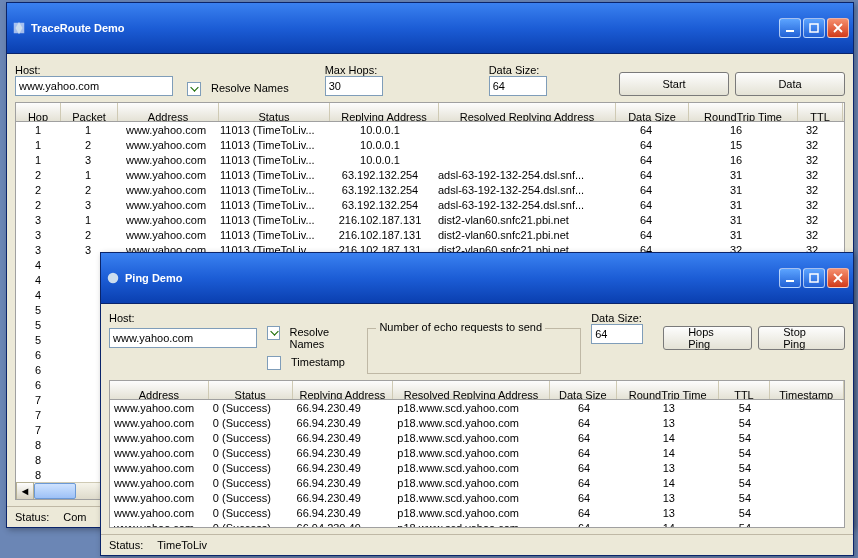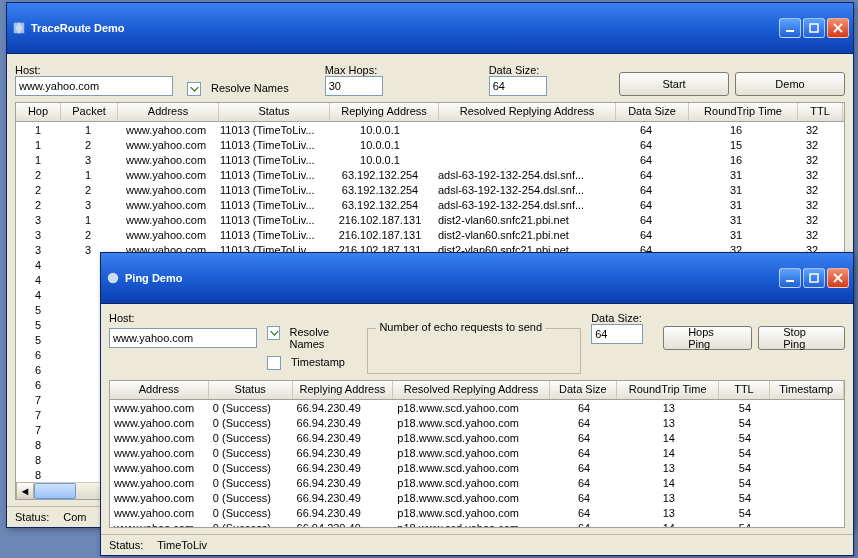--- a/index.html
+++ b/index.html
@@ -17,21 +17,21 @@
   .row{display:flex;gap:6px}
   .lbl{color:#000}
   .txtin{border:1px solid #7f9db9;background:#fff;height:18px;padding:0 3px;font-family:inherit;font-size:11px}
   .chk{width:12px;height:12px;border:1px solid #7f9db9;background:#fff;display:inline-flex;align-items:center;justify-content:center;margin-right:4px;position:relative}
   .chk.checked::after{content:"";position:absolute;left:1px;top:-1px;width:9px;height:9px;border-right:2px solid #1a6b00;border-bottom:2px solid #1a6b00;transform:rotate(45deg) scale(.55)}
   .btn{border:1px solid #7a7a7a;background:linear-gradient(#fdfdfd,#e4e2d5);height:22px;padding:0 24px;border-radius:3px;display:flex;align-items:center;justify-content:center}
   .group{border:1px solid #bfb8a5;background:#ece9d8;padding:6px 8px 4px;position:relative}
   .group .legend{position:absolute;top:-8px;left:8px;background:#ece9d8;padding:0 3px}
   .grid{border:1px solid #a0a0a0;background:#fff;flex:1;overflow:hidden;display:flex;flex-direction:column;margin-top:6px}
   .ghdr{display:flex;background:linear-gradient(#fdfdfd,#e4e2d5);border-bottom:1px solid #a0a0a0;height:18px;flex-shrink:0}
-  .ghdr .c{border-right:1px solid #cfcab4;padding:2px 4px;white-space:nowrap;overflow:hidden;text-align:center}
+  .ghdr .c{border-right:1px solid #cfcab4;padding:8px 4px;white-space:nowrap;overflow:hidden;text-align:center}
   .gbody{flex:1;overflow:hidden}
   .grow{display:flex;height:15px;align-items:center}
   .grow .c{padding:0 4px;white-space:nowrap;overflow:hidden}
   .statusbar{height:20px;border-top:1px solid #bfb8a5;background:#ece9d8;display:flex;align-items:center;padding:0 8px;gap:14px}
   .scrollbar-h{height:16px;background:linear-gradient(#f6f4ea,#dedacb);display:flex;align-items:center;border-top:1px solid #cfcab4}
   .sb-btn{width:16px;height:16px;background:linear-gradient(#fdfdfd,#d7d2c1);border:1px solid #b5b093;display:flex;align-items:center;justify-content:center}
   .sb-thumb{width:40px;height:14px;background:linear-gradient(#cfe3ff,#9dc1f6);border:1px solid #6b99d6;margin-left:0;border-radius:2px}
   
   .g1 .c0{width:36px;text-align:center}
   .g1 .c1{width:48px;text-align:center}
@@ -95,21 +95,21 @@
       <div style="display:flex;flex-direction:column;margin-left:30px">
         <span class="lbl">Max Hops:</span>
         <input class="txtin" style="width: 50px;" value="30">
       </div>
       <div style="display:flex;flex-direction:column;margin-left:100px">
         <span class="lbl">Data Size:</span>
         <input class="txtin" style="width: 50px;" value="64">
       </div>
       <div style="flex:1"></div>
       <div class="btn" style="width:60px">Start</div>
-      <div class="btn" style="width:60px">Demo</div>
+      <div class="btn" style="width:60px">Data</div>
     </div>
 
     <div class="grid g1" style="height:400px">
       <div class="ghdr" id="g1hdr">
           <div class="c c0">Hop</div>
           <div class="c c1">Packet</div>
           <div class="c c2">Address</div>
           <div class="c c3">Status</div>
           <div class="c c4">Replying Address</div>
           <div class="c c5">Resolved Replying Address</div>

